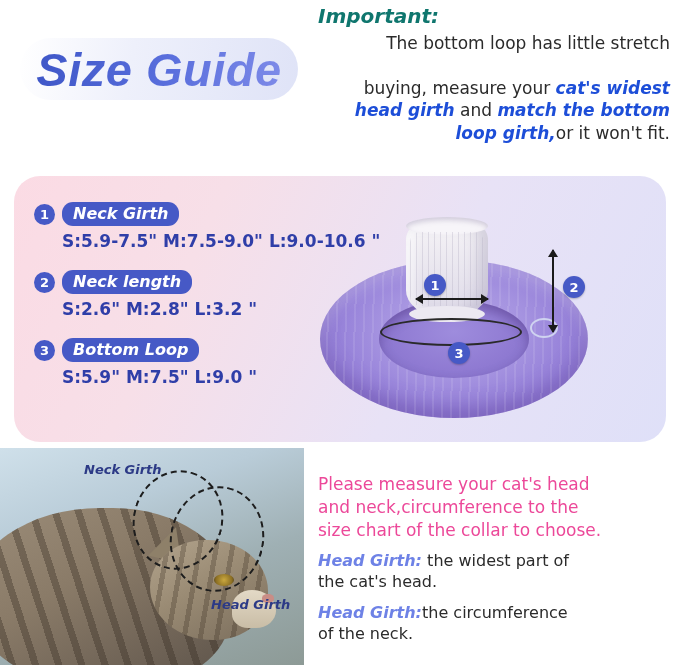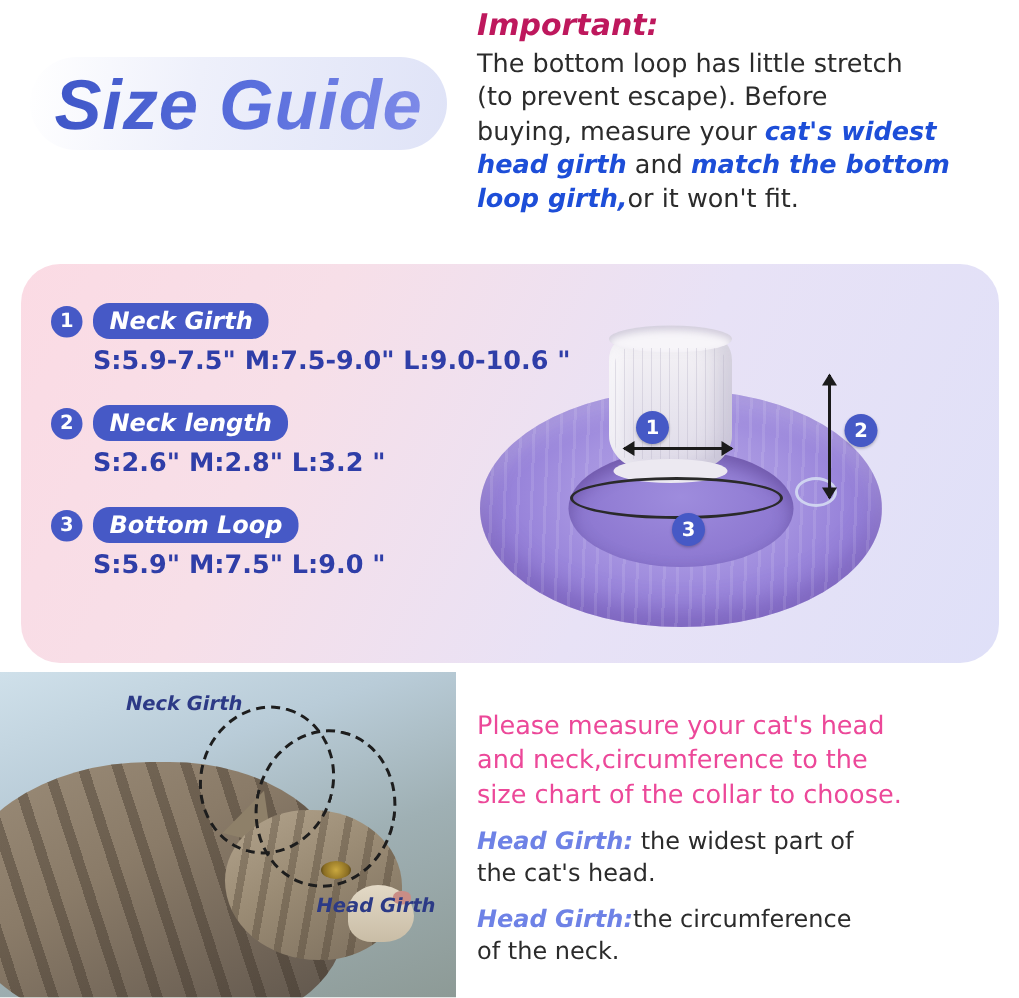--- a/index.html
+++ b/index.html
@@ -47,27 +47,28 @@
     position: absolute;
     left: 318px;
     top: 4px;
     width: 352px;
   }
   .important-title {
     font-family: "DejaVu Sans", sans-serif;
     font-style: italic;
     font-weight: bold;
     font-size: 20px;
-    color: #be185d;
+    color: #0f766e;
     margin-bottom: 4px;
   }
   .important-text {
     font-size: 17px;
     line-height: 1.32;
     color: #2b2b2b;
+    text-align: right;
   }
   .hl-pink {
     color: #1d4ed8;
     font-style: italic;
     font-weight: bold;
   }
 
   
   .pink-panel {
     position: absolute;
@@ -419,21 +420,21 @@
 <body>
 
 <div class="size-guide-badge">
   <span class="txt">Size Guide</span>
 </div>
 
 <div class="important-block">
   <div class="important-title">Important:</div>
   <div class="important-text">
     <span>The bottom loop has little stretch</span><br>
-    <span>(to prevent escape). Before</span><br>
+    <br>
     <span>buying, measure your </span><span class="hl-pink">cat's widest</span><br>
     <span class="hl-pink">head girth</span><span> and </span><span class="hl-pink">match the bottom</span><br>
     <span class="hl-pink">loop girth,</span><span>or it won't fit.</span>
   </div>
 </div>
 
 <div class="pink-panel"></div>
 
 <div class="spec-rows">
   <div class="spec-row">

